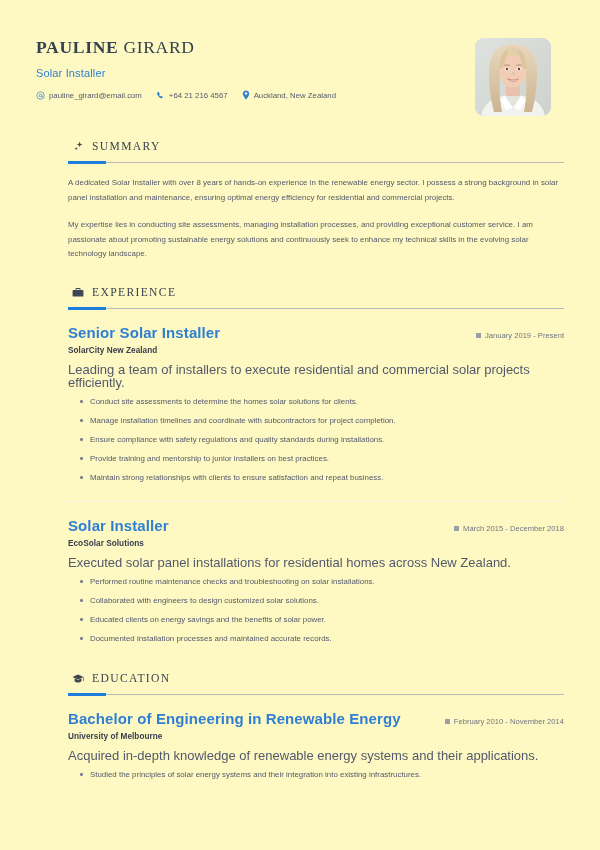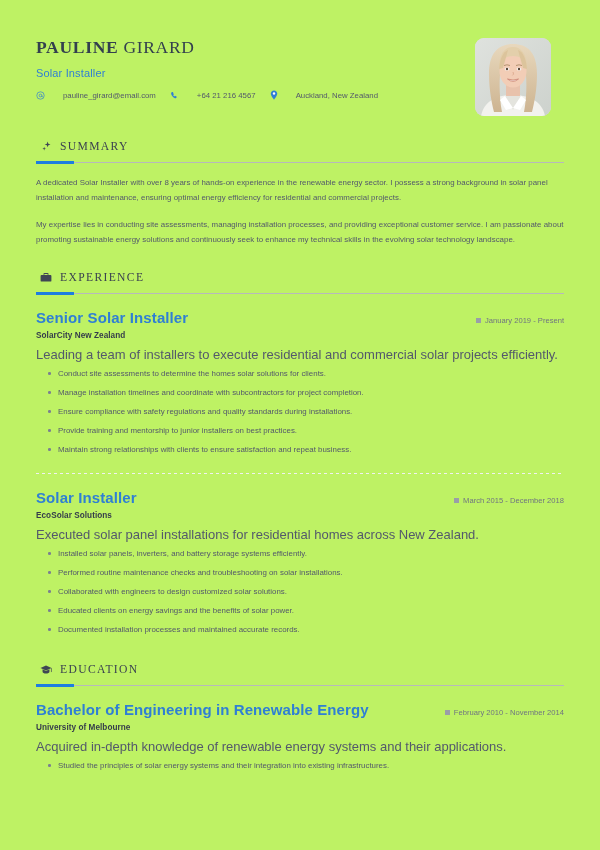--- a/index.html
+++ b/index.html
@@ -9,21 +9,21 @@
     height: 850px;
     background: #ffffff;
     font-family: "Liberation Sans", sans-serif;
     color: #3d4451;
     overflow: hidden;
   }
   .page {
     position: relative;
     width: 600px;
     height: 850px;
-    background: #bef264;
+    background: #fef9c3;
     padding: 0 36px;
   }
 
   
   .header {
     padding-top: 34px;
     display: flex;
     align-items: flex-start;
     justify-content: space-between;
   }
@@ -45,38 +45,38 @@
   }
   .contact-row {
     margin-top: 11px;
     display: flex;
     align-items: center;
     gap: 14px;
     font-size: 7.8px;
     color: #53596b;
     white-space: nowrap;
   }
-  .contact-item { display: flex; align-items: center; gap: 18px; }
+  .contact-item { display: flex; align-items: center; gap: 4px; }
   .contact-item svg { display: block; }
 
   .photo {
     width: 76px;
     height: 78px;
     border-radius: 9px;
     overflow: hidden;
     flex: 0 0 auto;
     margin-top: 4px;
     margin-right: 13px;
     background: #d9dcd9;
     position: relative;
   }
   .photo svg { display: block; width: 100%; height: 100%; }
 
   
-  .section { margin-top: 24px; }
+  .section { margin-top: 24px; margin-left: 32px; }
   .section-head {
     display: flex;
     align-items: center;
     gap: 8px;
     padding-left: 4px;
   }
   .section-icon {
     color: #3f4654;
     display: flex;
     align-items: center;
@@ -324,21 +324,20 @@
       <div class="entry-top">
         <div class="entry-role">Solar Installer</div>
         <div class="entry-date">
           <span class="date-glyph"></span>
           <span>March 2015 - December 2018</span>
         </div>
       </div>
       <div class="entry-org">EcoSolar Solutions</div>
       <div class="entry-desc">Executed solar panel installations for residential homes across New Zealand.</div>
       <ul class="bullets">
-        <li>Installed solar panels, inverters, and battery storage systems efficiently.</li>
         <li>Performed routine maintenance checks and troubleshooting on solar installations.</li>
         <li>Collaborated with engineers to design customized solar solutions.</li>
         <li>Educated clients on energy savings and the benefits of solar power.</li>
         <li>Documented installation processes and maintained accurate records.</li>
       </ul>
     </div>
   </div>
 
   <div class="section">
     <div class="section-head">

